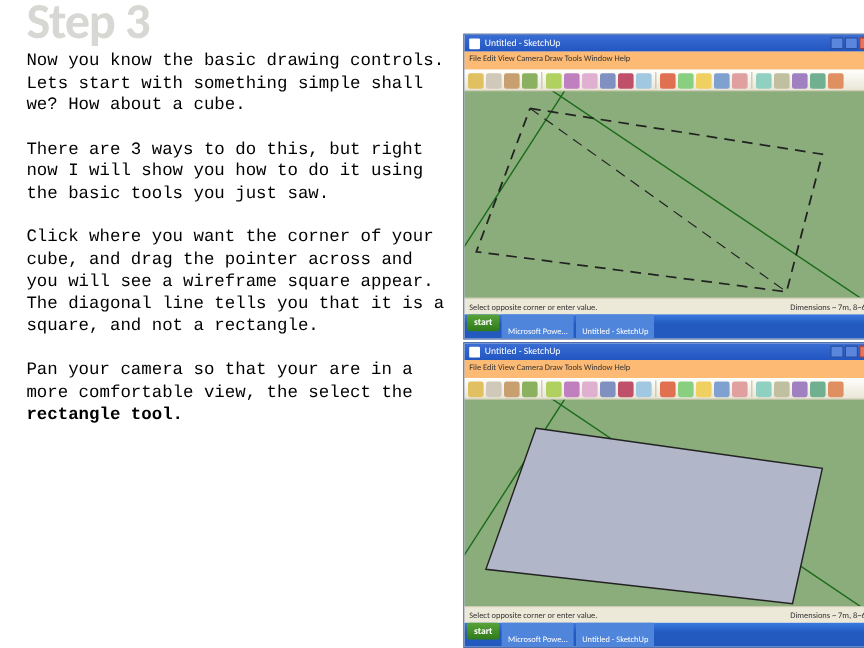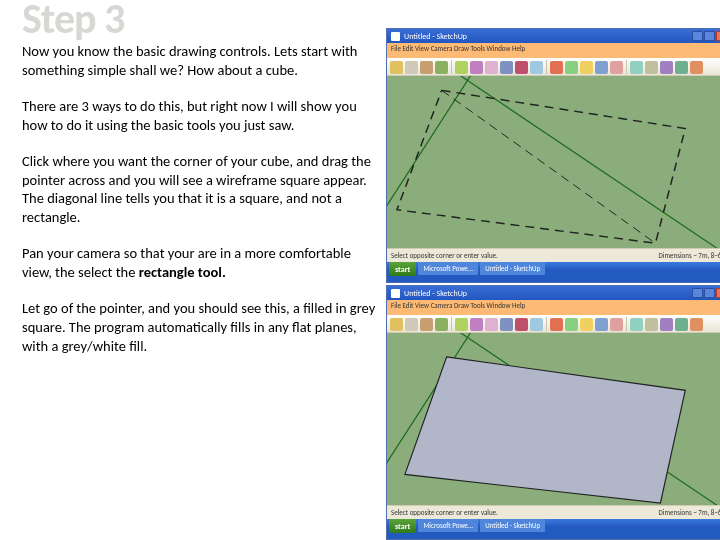--- a/index.html
+++ b/index.html
@@ -35,20 +35,21 @@
     line-height: 1;
     margin-bottom: 2px;
     margin-top: -2px;
     letter-spacing: -1px;
   }
   .para {
     font-size: 14.5px;
     line-height: 1.28;
     color: #000;
     margin-bottom: 18px;
+    font-family: Liberation Mono, monospace;
   }
   .para .bold { font-weight: 700; }
 
   
   .shot {
     flex: 1 1 0;
     display: flex;
     flex-direction: column;
     border: 1px solid #4e6fb0;
     background: #ece9d8;
@@ -137,21 +138,21 @@
     padding: 0 6px;
     border-radius: 2px;
     background: linear-gradient(#5aa33a, #2f7a1a);
     color: #fff;
     font-size: 8px;
     font-weight: 700;
     display:flex; align-items:center;
   }
   .tb-task {
     height: 13px;
-    padding: 0 5px;
+    padding: 13px 5px;
     border-radius: 1px;
     background: #4f86db;
     color: #fff;
     font-size: 7px;
     display:flex; align-items:center;
     white-space: nowrap;
   }
 </style>
 </head>
 <body>
@@ -159,21 +160,20 @@
 <div class="page">
 
   <div class="left-col">
     <div class="step-title">Step 3</div>
     <p class="para">Now you know the basic drawing controls. Lets start with something simple shall we? How about a cube.</p>
     <p class="para">There are 3 ways to do this, but right now I will show you how to do it using the basic tools you just saw.</p>
     <p class="para">Click where you want the corner of your cube, and drag the pointer across and you will see a wireframe square appear. The diagonal line tells you that it is a square, and not a rectangle.</p>
     <p class="para">
       <span>Pan your camera so that your are in a more comfortable view, the select the </span><span class="bold">rectangle tool.</span>
     </p>
-    <p class="para">Let go of the pointer, and you should see this, a filled in grey square. The program automatically fills in any flat planes, with a grey/white fill.</p>
   </div>
 
   <div class="right-col">
 
     <div class="shot">
       <div class="shot-titlebar">
         <span class="win-icon"></span>
         <span class="win-title">Untitled - SketchUp</span>
         <span class="win-btns">
           <span class="win-btn"></span>

